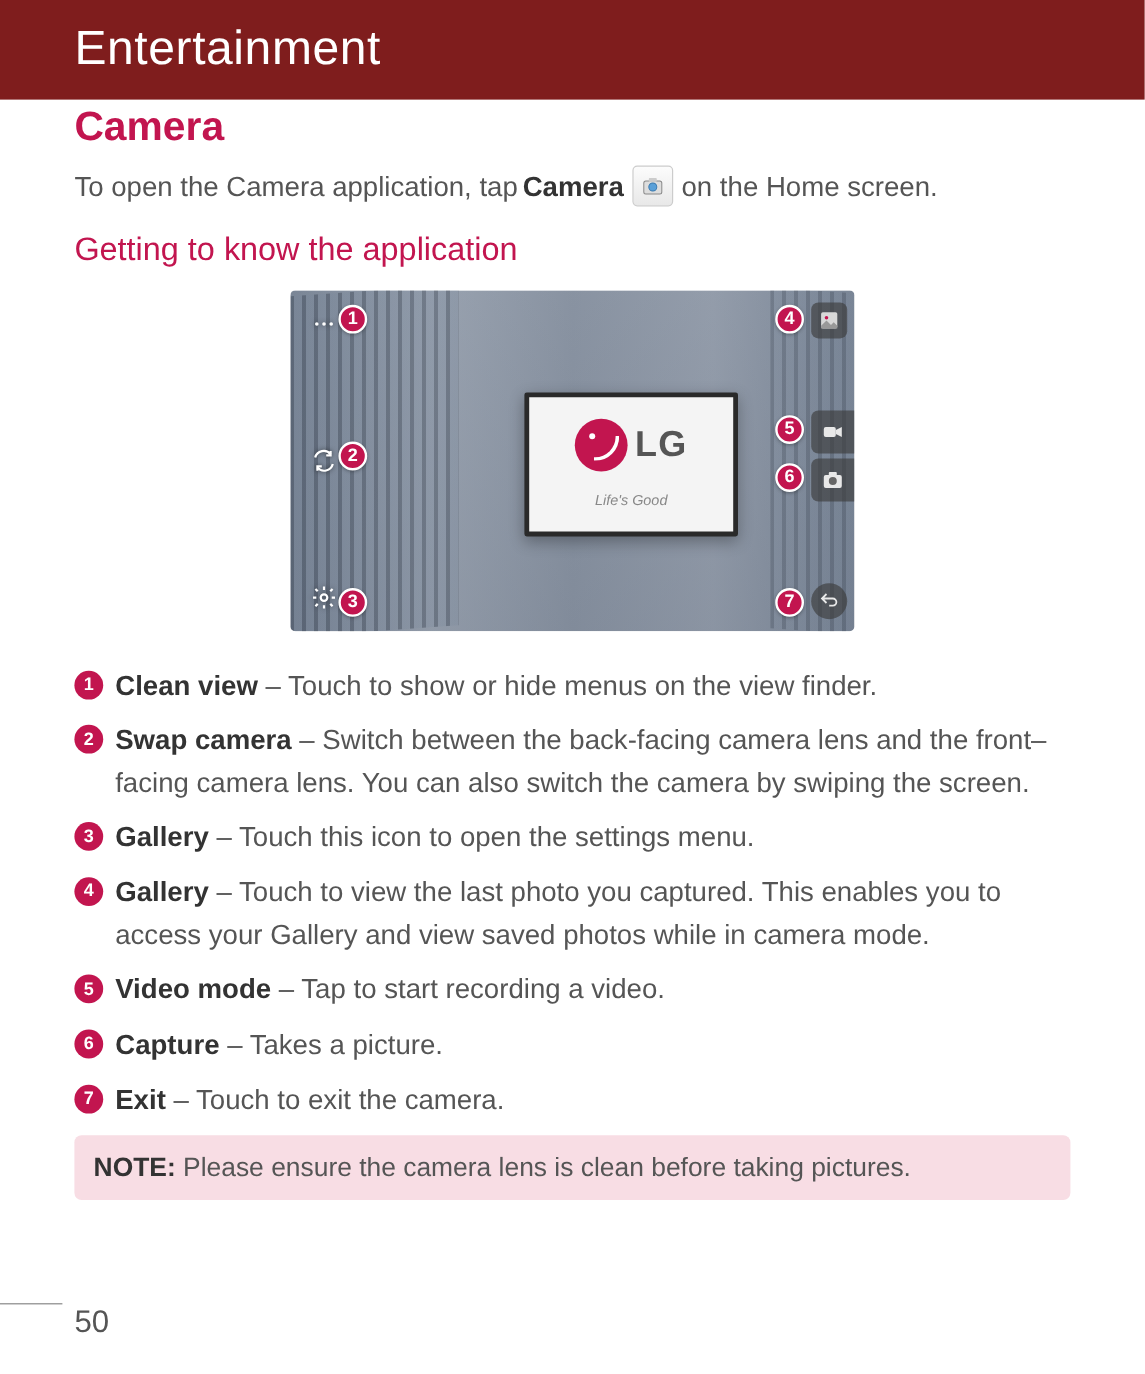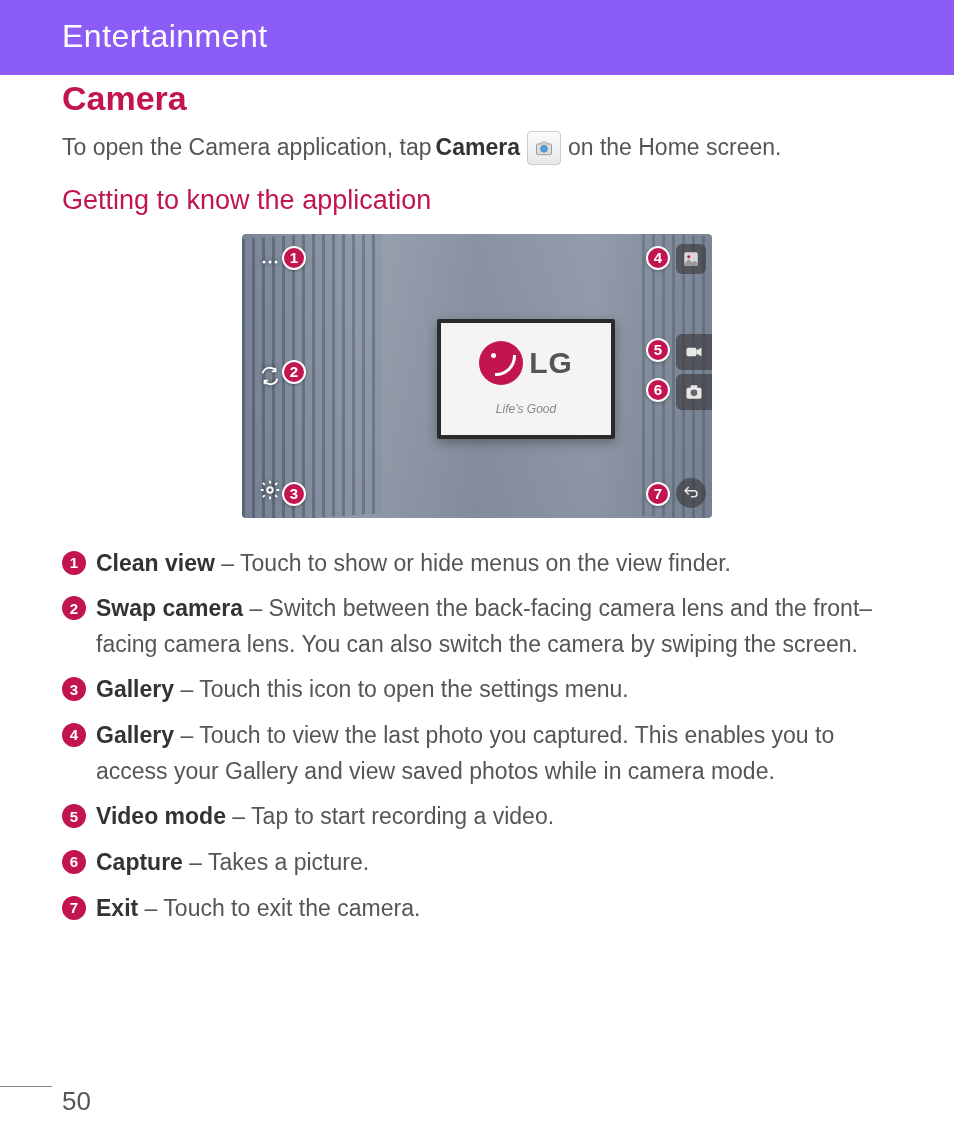--- a/index.html
+++ b/index.html
@@ -6,43 +6,43 @@
   body {
     width: 954px;
     height: 1145px;
     font-family: "Helvetica Neue", Arial, sans-serif;
     font-weight: 300;
     background: #fff;
     color: #4a4a4a;
     position: relative;
   }
   .header-bar {
-    background: #8b5cf6;
+    background: #7f1d1d;
     color: #fff;
     padding: 18px 62px 20px 62px;
-    font-size: 32px;
+    font-size: 40px;
     font-weight: 400;
     letter-spacing: 0.5px;
   }
   .content {
     padding: 4px 62px 0 62px;
   }
   .section-title {
     color: #c2154f;
     font-size: 34px;
     font-weight: 600;
     margin-bottom: 12px;
   }
   .intro {
     font-size: 23px;
     color: #555;
     line-height: 1.5;
     margin-bottom: 20px;
     display: flex;
-    align-items: flex-end;
+    align-items: center;
     flex-wrap: wrap;
     gap: 4px;
   }
   .intro b { font-weight: 700; color: #333; }
   .camera-icon-box {
     display: inline-flex;
     width: 34px;
     height: 34px;
     background: linear-gradient(#fcfcfc,#e8e8e8);
     border: 1px solid #ccc;
@@ -307,19 +307,22 @@
     <div class="list-item">
       <div class="num">6</div>
       <div class="txt"><b>Capture</b><span> – Takes a picture.</span></div>
     </div>
     <div class="list-item">
       <div class="num">7</div>
       <div class="txt"><b>Exit</b><span> – Touch to exit the camera.</span></div>
     </div>
   </div>
 
+  <div class="note-box">
+    <b>NOTE:</b><span> Please ensure the camera lens is clean before taking pictures.</span>
+  </div>
 
 </div>
 
 <div class="footer">
   <div class="footer-line"></div>
   <div class="page-num">50</div>
 </div>
 
 </body></html>

